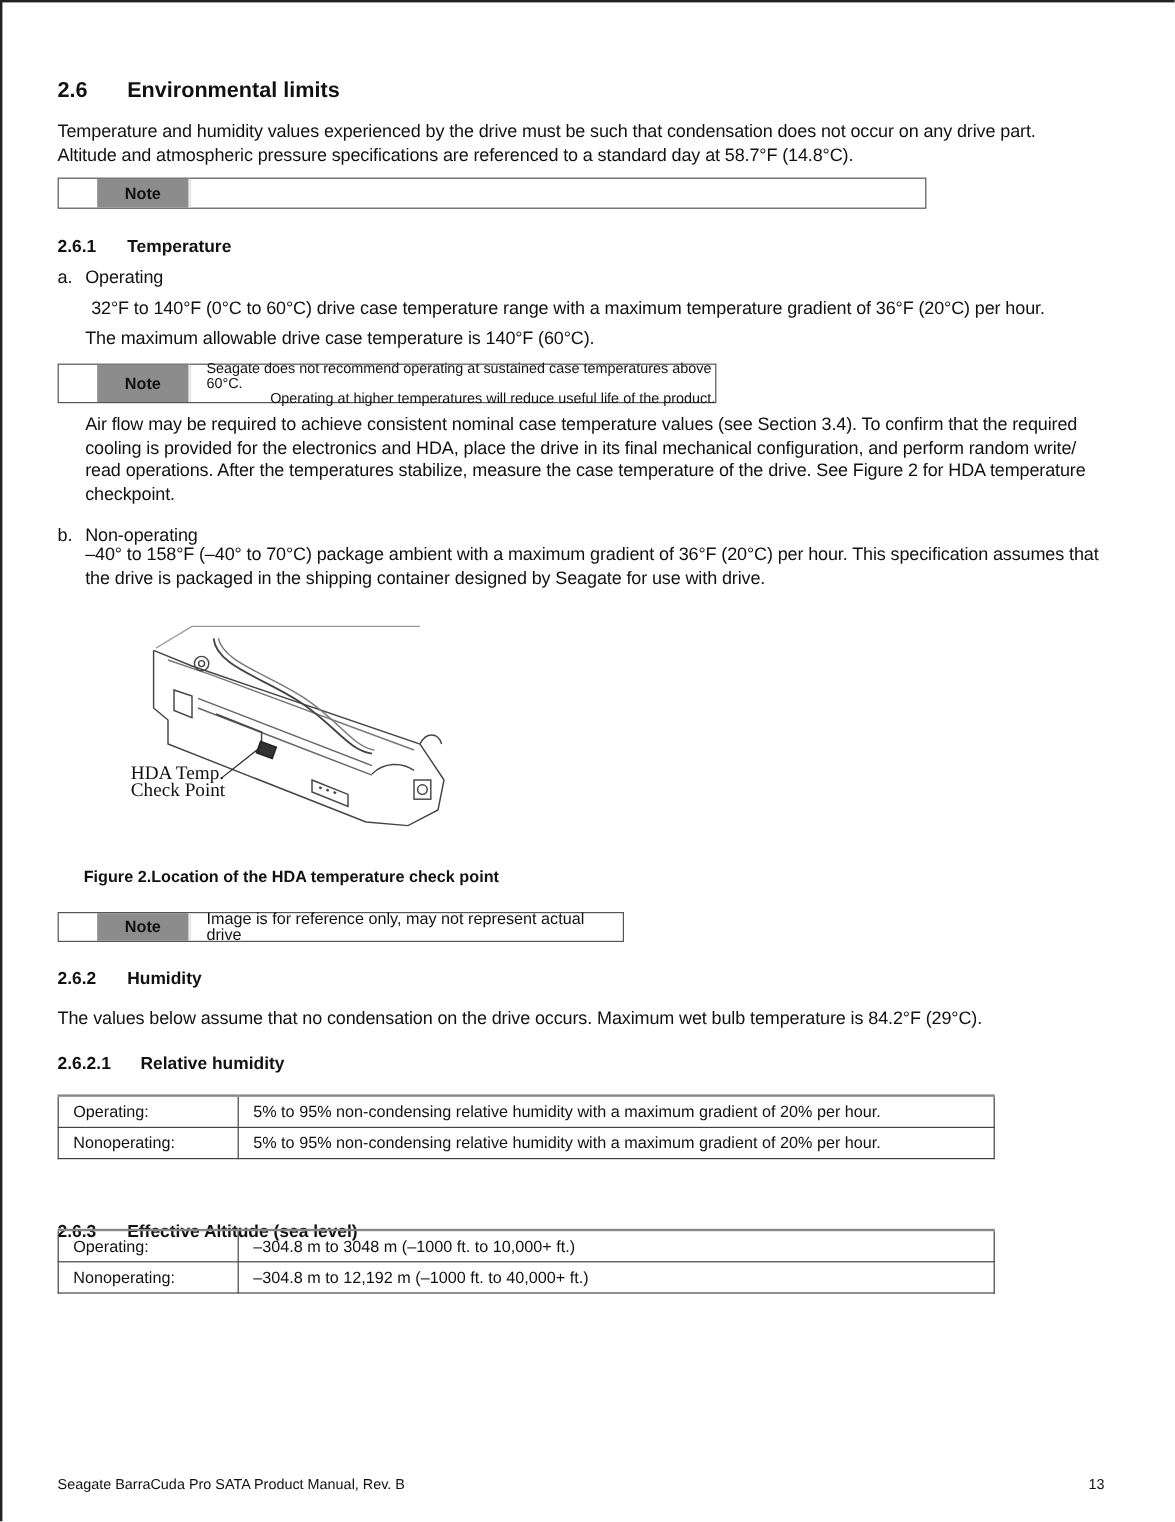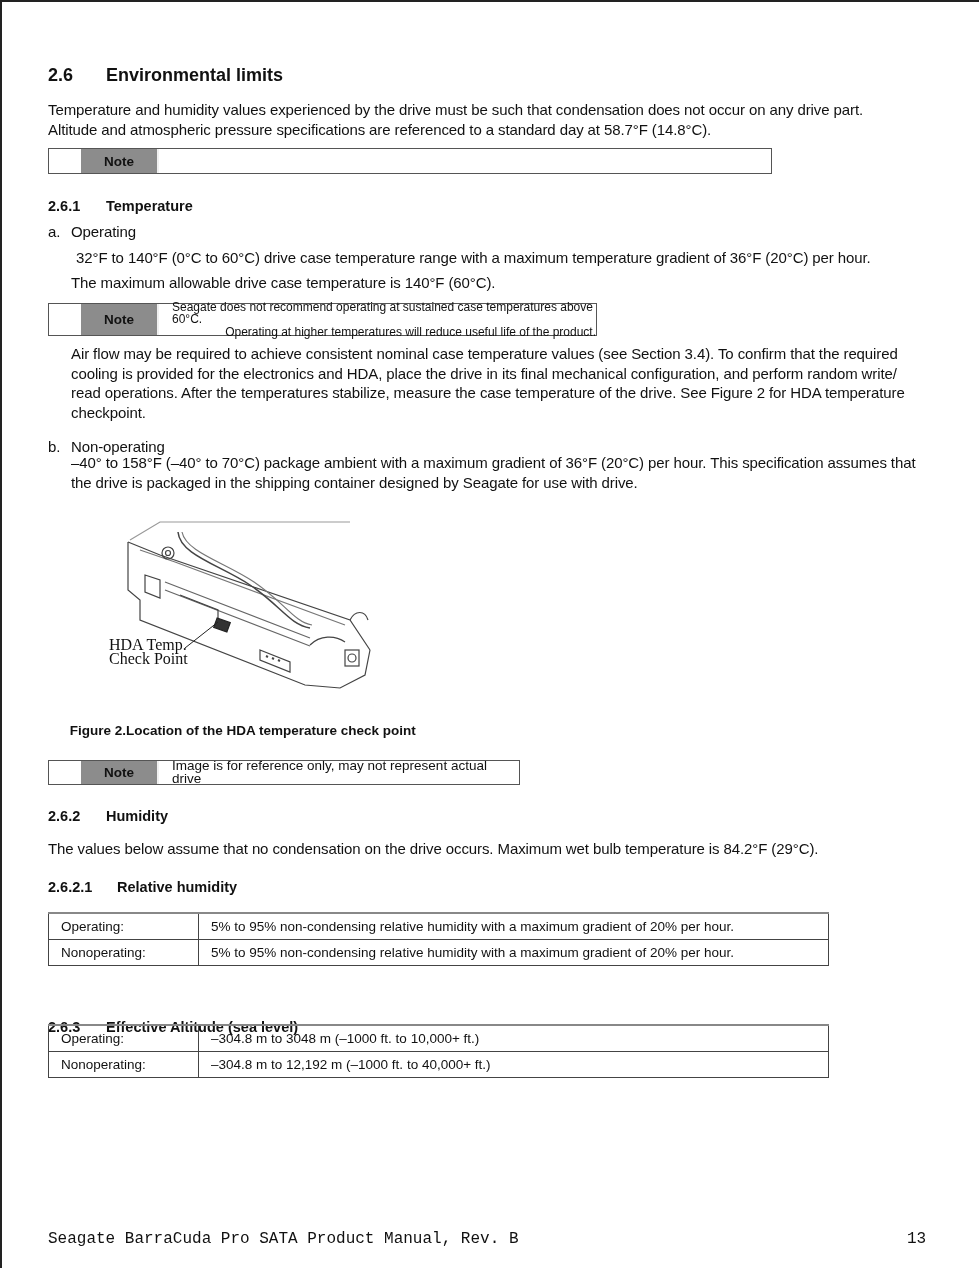--- a/index.html
+++ b/index.html
@@ -21,21 +21,21 @@
   .note .msg { font-size: 13.5px; padding-left: 13px; line-height: 12.5px; display: flex; flex-direction: column; justify-content: center; }
   .note.small .msg { font-size: 12px; line-height: 12.5px; align-items: flex-end; }
   .list-marker { display: inline-block; width: 23px; }
   table.spec { position: absolute; border-collapse: collapse; font-size: 13.5px; }
   table.spec td { border: 1px solid #444; height: 26px; padding: 0 12px; box-sizing: border-box; }
   table.spec td.k { width: 150px; }
   table.spec td.v { width: 630px; }
   table.spec tr:first-child td { border-top: 2px solid #888; }
   .fig-label { font-weight: bold; font-size: 13.5px; }
   .fig-label .num { display: inline-block; width: 78px; text-align: right; }
-  .footer { font-size: 16px; font-family: Liberation Mono, monospace; }
+  .footer { font-size: 12px; }
   .drawing-text { font-family: Liberation Serif, serif; font-size: 16px; line-height: 14px; }
 </style>
 </head>
 <body>
 
 <div class="page-frame"></div>
 
 <div class="abs h1">
   <span class="num">2.6</span><span>Environmental limits</span>
 </div>

